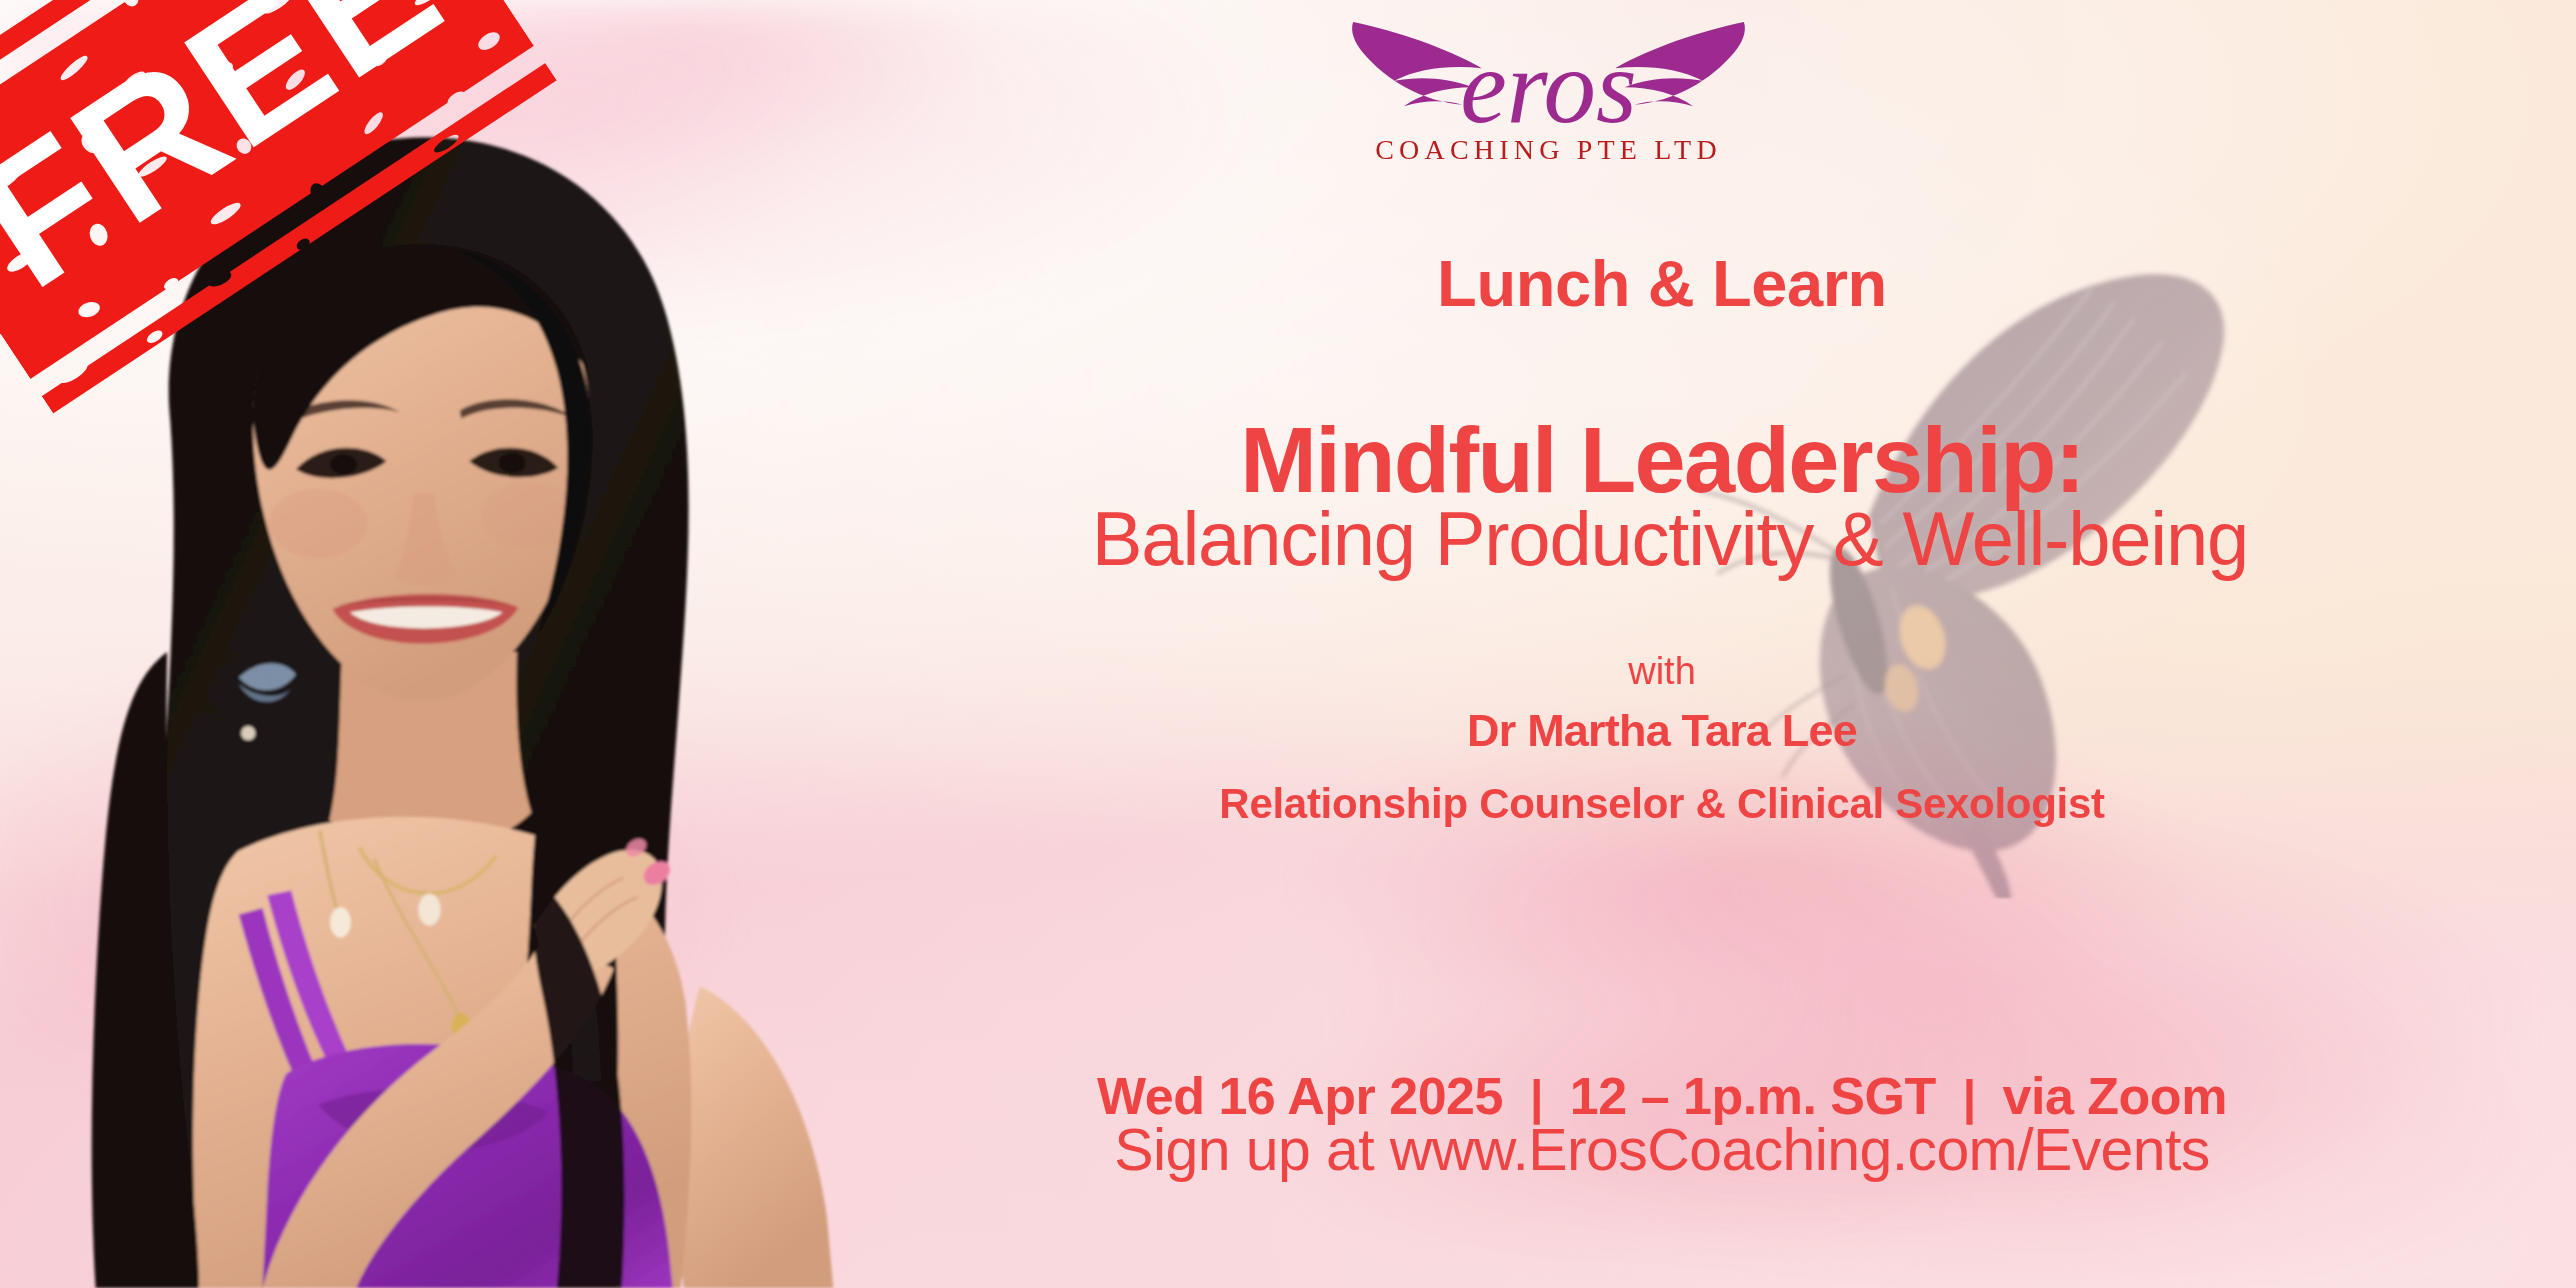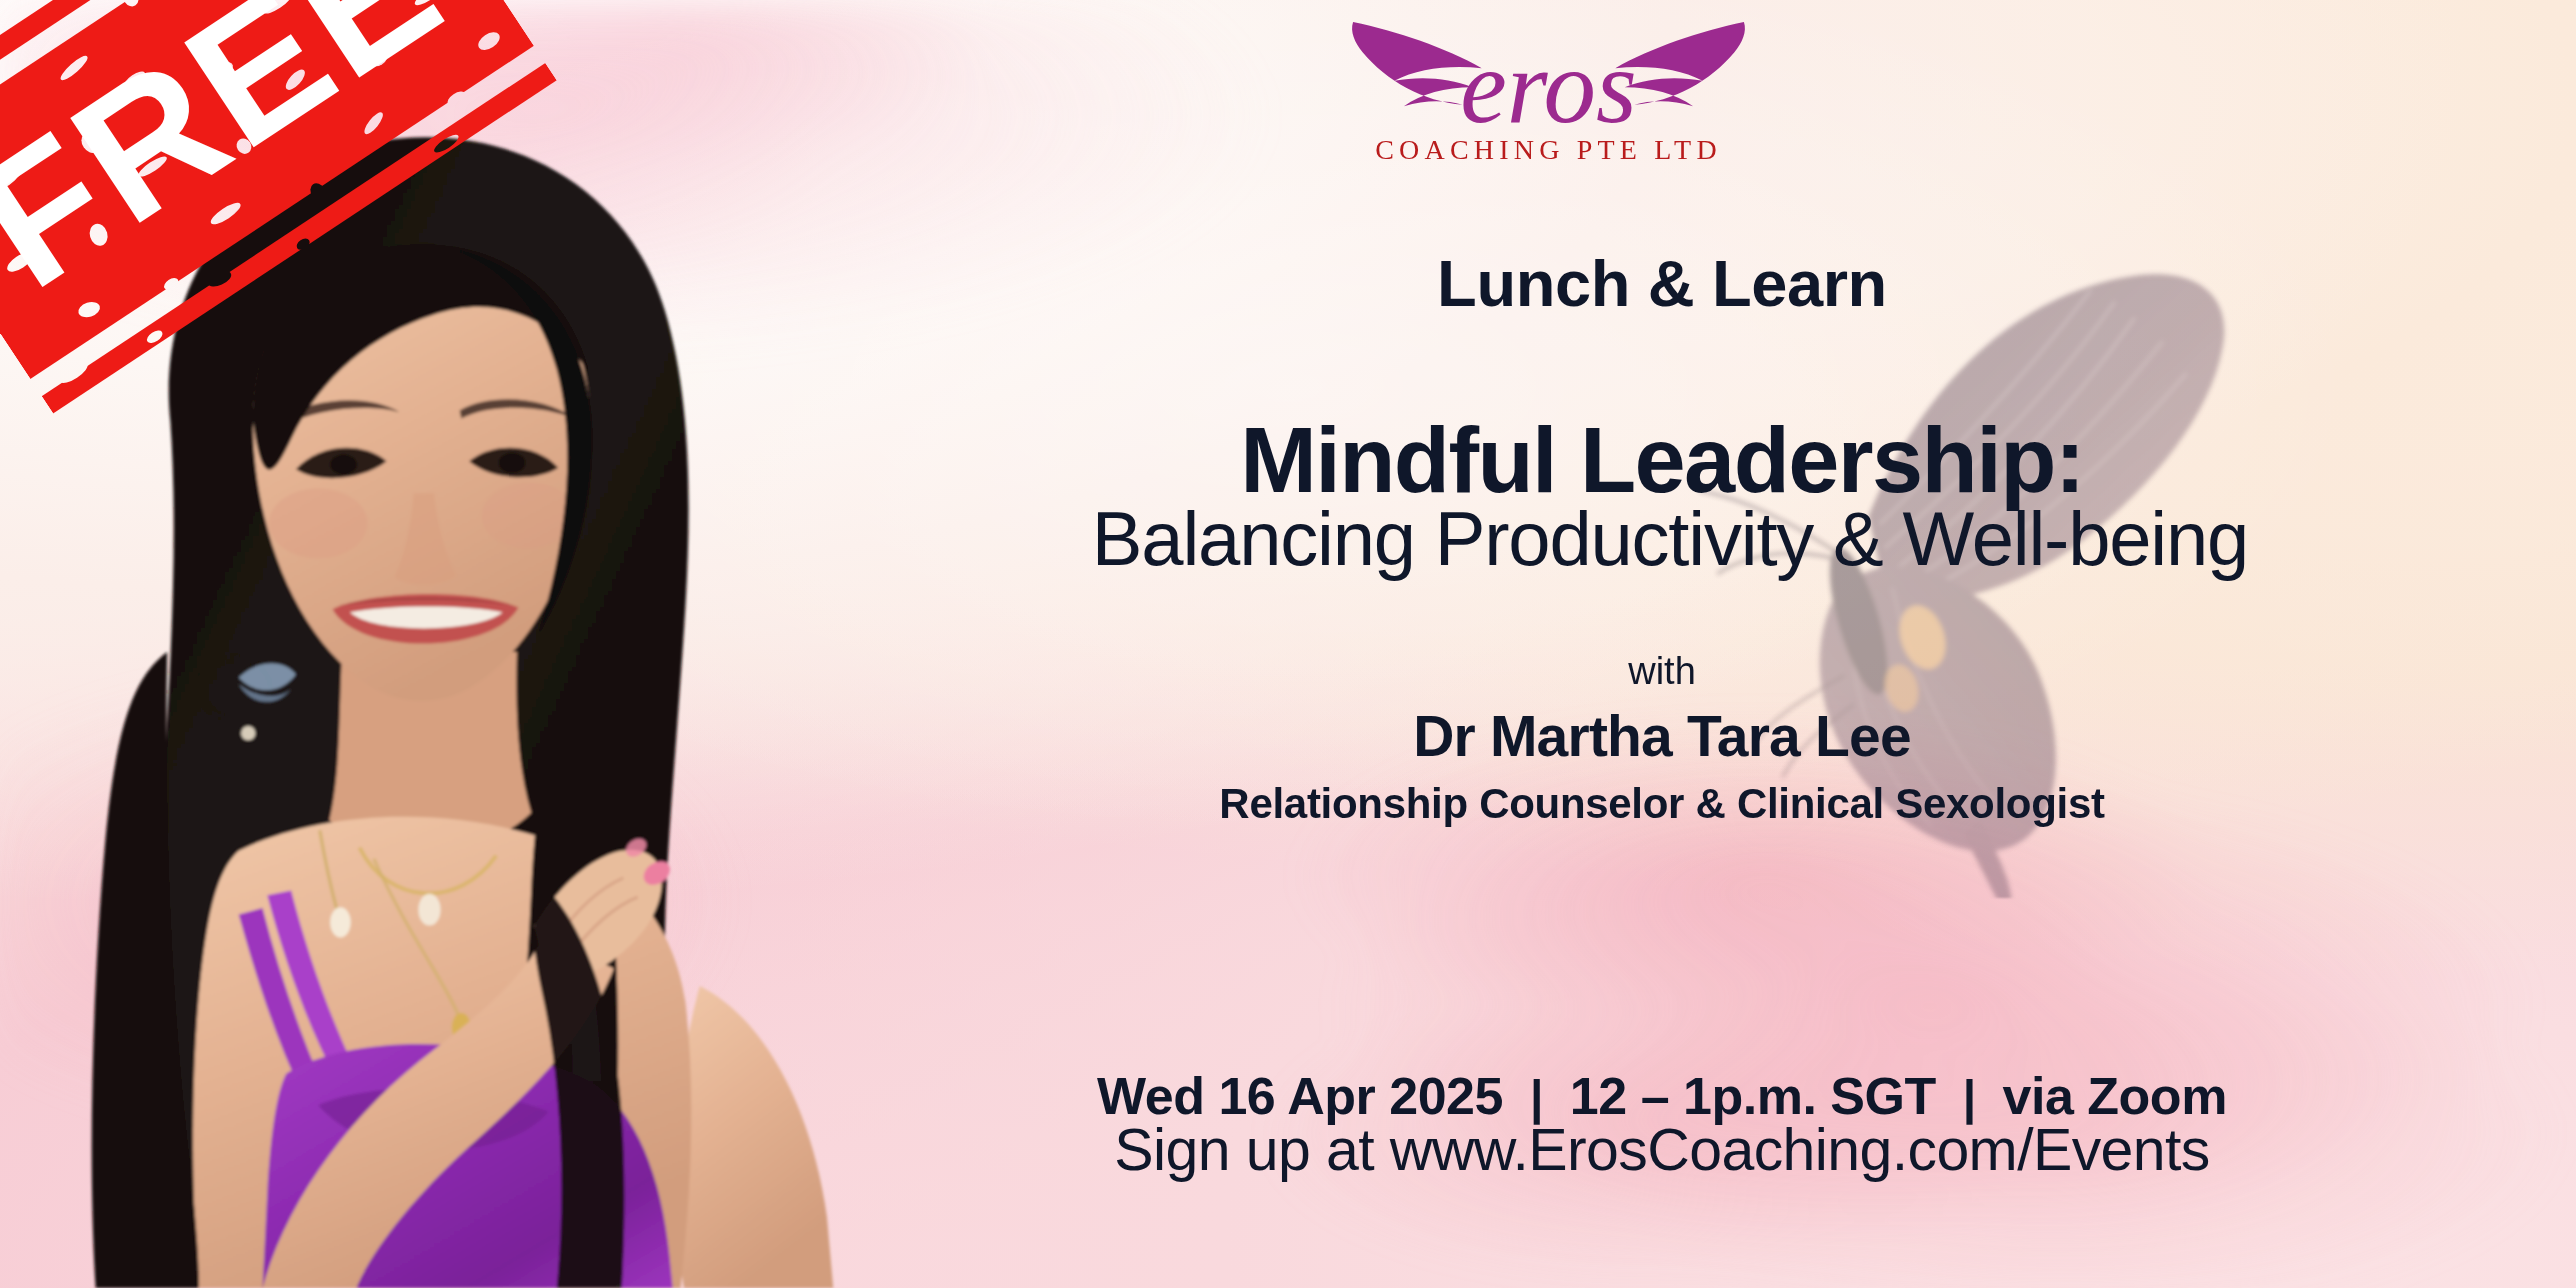--- a/index.html
+++ b/index.html
@@ -96,41 +96,41 @@
     font-weight:400;
     white-space:nowrap;
   }
 
   
   .content{
     position:absolute;
     left:978px; top:0;
     width:1368px; height:1141px;
     text-align:center;
-    color:#0f172a;
+    color:#ef4444;
   }
   .eyebrow{
     position:absolute; top:251px; left:0; width:100%;
     font-size:65px; font-weight:700; letter-spacing:-0.4px; line-height:1;
   }
   .headline{
     position:absolute; top:366px; left:0; width:100%;
     font-size:92px; font-weight:700; letter-spacing:-1.6px; line-height:1;margin-top:48px;
   }
   .subhead{
     position:absolute; top:501px; left:8px; width:100%;
     font-size:76px; font-weight:400; letter-spacing:-1.2px; line-height:1;
   }
   .with{
     position:absolute; top:652px; left:0; width:100%;
     font-size:38px; font-weight:400; line-height:1;
   }
   .speaker{
     position:absolute; top:708px; left:0; width:100%;
-    font-size:57px; font-weight:700; letter-spacing:-0.8px; line-height:1;
+    font-size:45px; font-weight:700; letter-spacing:-0.8px; line-height:1;
   }
   .credential{
     position:absolute; top:783px; left:0; width:100%;
     font-size:42px; font-weight:700; letter-spacing:-0.3px; line-height:1;
   }
 
   .details{
     position:absolute; top:1034px; left:0; width:100%;
     font-size:52px; font-weight:700; letter-spacing:-0.5px; line-height:1;
     display:flex; align-items:baseline; justify-content:center;margin-top:36px;

